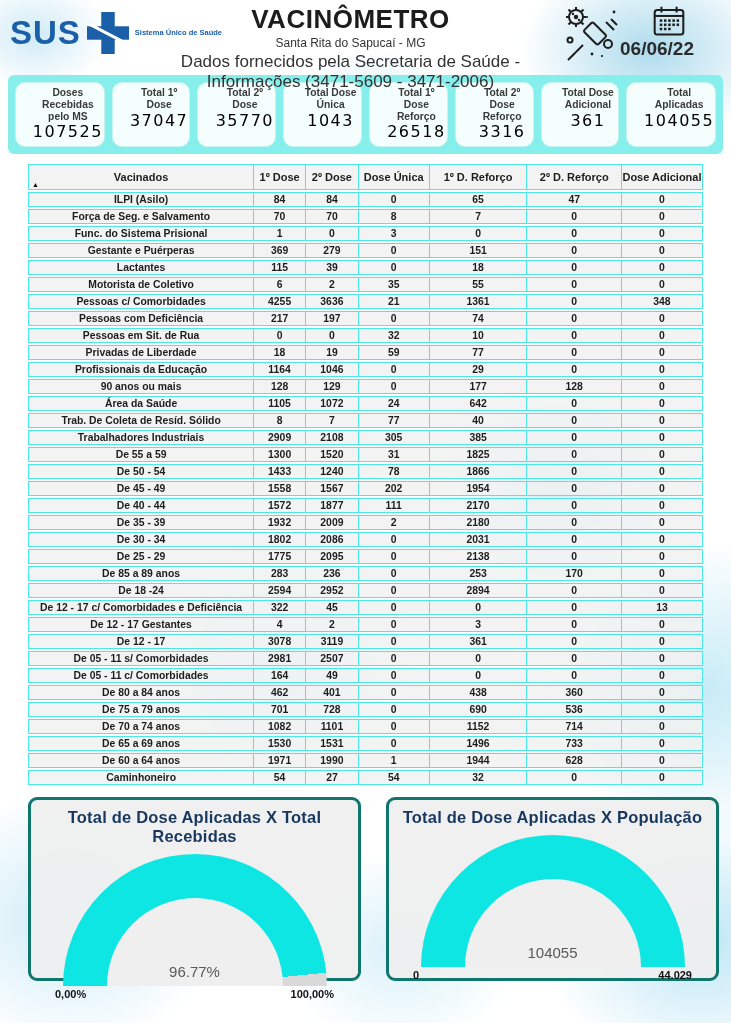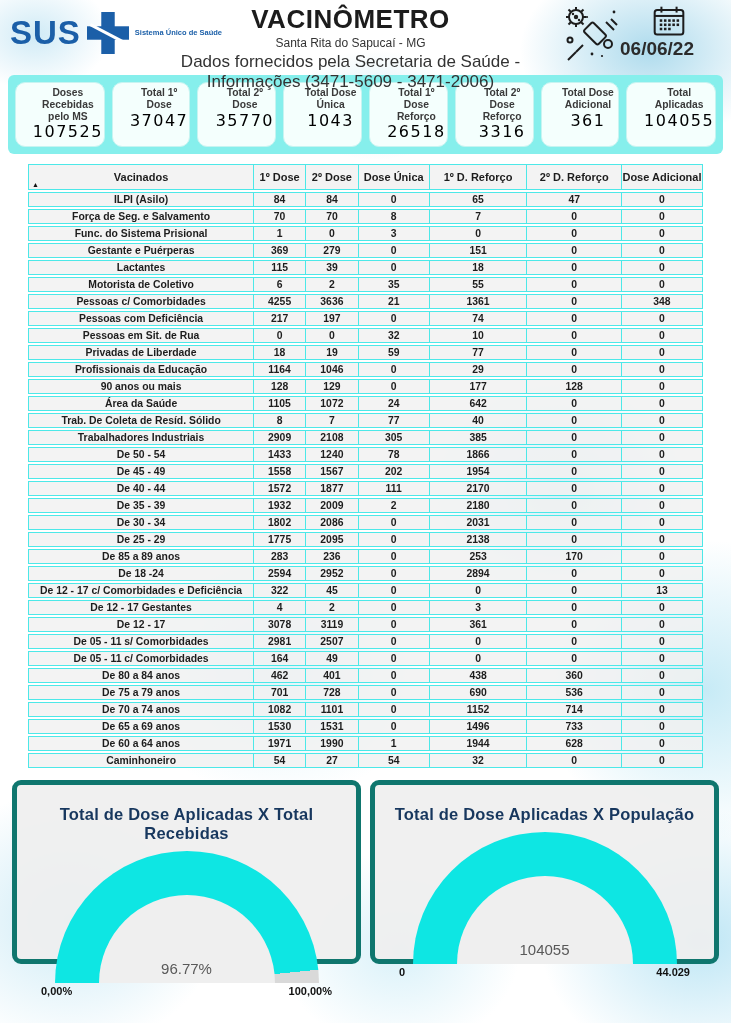--- a/index.html
+++ b/index.html
@@ -65,21 +65,21 @@
     white-space: nowrap; overflow: hidden;
   }
   th:first-child, td:first-child { border-left: 1.5px solid #4ce8e8; }
   th { height: 24px; font-size: 11px; position: relative; line-height: 24px; }
   .sort { position: absolute; left: 3px; bottom: 0px; font-size: 7px; line-height: 8px; color: #111; cursor: pointer; }
 
   
   .gauges { margin: 10px 12px 0 12px; display: flex; gap: 9px; }
   .gauge-card {
     flex: 1 1 0; height: 184px; background: rgba(239,239,239,.92);
-    border: 5px solid #0f766e; border-radius: 9px; padding: 20px 10px 6px 10px; position: relative;
+    border: 3px solid #0f766e; border-radius: 9px; padding: 8px 10px 6px 10px; position: relative; margin-left: 16px;
   }
   .gauge-title { font-size: 16.5px; font-weight: 700; color: #17375e; text-align: center; letter-spacing: 0.2px; }
   .gauge { width: 264px; height: 132px; margin: 8px auto 0 auto; position: relative; overflow: hidden; }
   .gauge-ring { position: absolute; left: 0; top: 0; width: 264px; height: 264px; border-radius: 50%; }
   .gauge-hole { position: absolute; left: 44px; top: 44px; width: 176px; height: 176px; border-radius: 50%; background: #efefef; }
   .gauge-value { position: absolute; left: 0; right: 0; bottom: 6px; text-align: center; font-size: 15px; color: #595959; }
   .gauge-scale { display: flex; justify-content: space-between; margin: 2px 14px 0 14px; font-size: 11px; font-weight: 700; color: #111; }
 
   svg { display: block; }
 </style>
@@ -386,20 +386,29 @@
   <tr>
     <td>Trabalhadores Industriais</td>
     <td>2909</td>
     <td>2108</td>
     <td>305</td>
     <td>385</td>
     <td>0</td>
     <td>0</td>
   </tr>
 
+  <tr>
+    <td>De 55 a 59</td>
+    <td>1300</td>
+    <td>1520</td>
+    <td>31</td>
+    <td>1825</td>
+    <td>0</td>
+    <td>0</td>
+  </tr>
 
   <tr>
     <td>De 50 - 54</td>
     <td>1433</td>
     <td>1240</td>
     <td>78</td>
     <td>1866</td>
     <td>0</td>
     <td>0</td>
   </tr>

